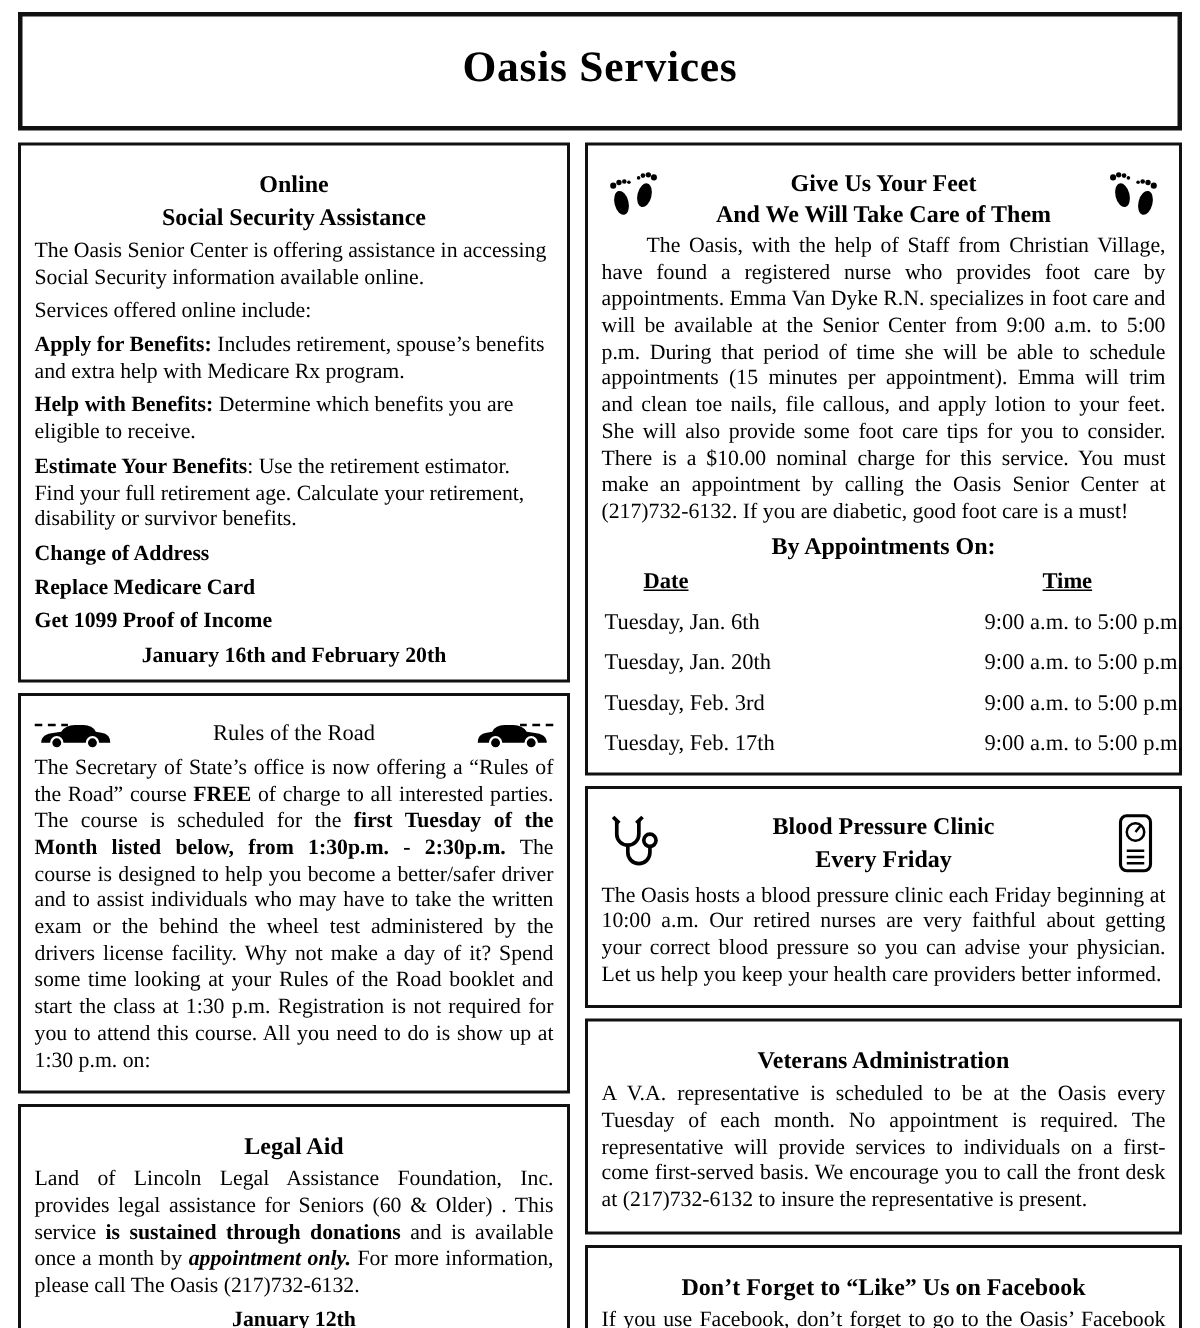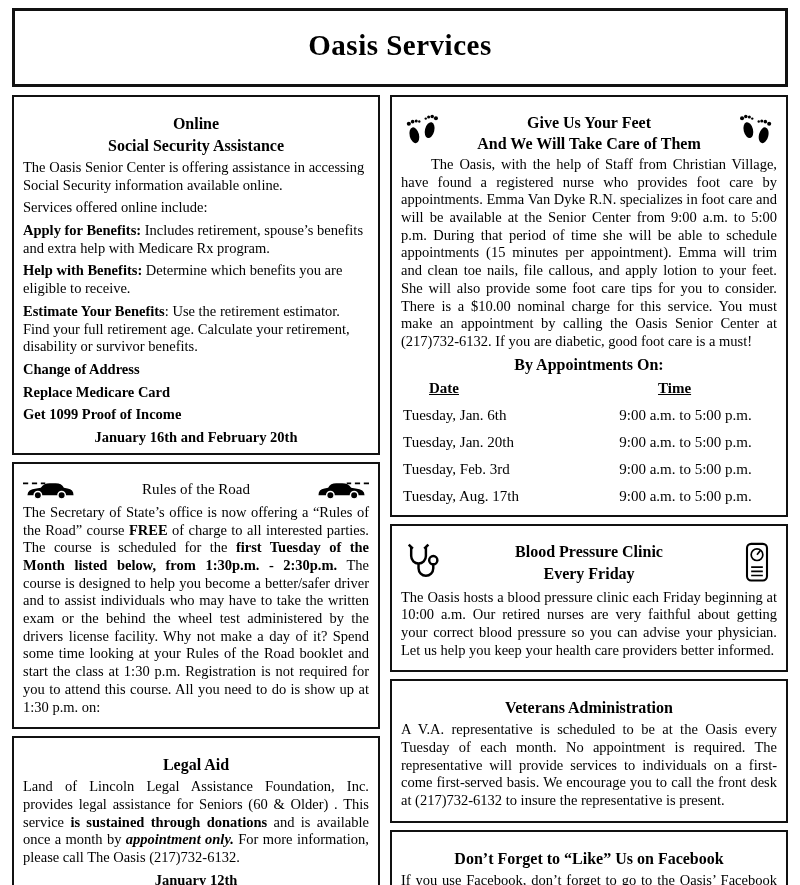--- a/index.html
+++ b/index.html
@@ -43,21 +43,21 @@
 
   
   .feet-head { position: relative; padding: 0 42px; margin-bottom: 3px; }
   .feet-head h2.ttl { margin: 1px 0 3px; }
   .corner-icon { position: absolute; top: 0; display: inline-flex; }
   .corner-icon.left { left: 2px; }
   .corner-icon.right { right: 2px; transform: scaleX(-1); }
 
   
   .fc-table { margin: 6px 2px 2px; }
-  .fc-hrow, .fc-row { display: grid; grid-template-columns: 46% 54%; align-items: baseline; }
+  .fc-hrow, .fc-row { display: grid; grid-template-columns: 46% 54%; align-items: baseline; gap: 37px; }
   .fc-hrow { margin-bottom: 10px; }
   .fc-h { font-weight: 700; font-size: 15px; text-decoration: underline; }
   .fc-h.date-h { margin-left: 26px; }
   .fc-h.time-h { text-align: center; }
   .fc-row { margin-bottom: 10px; font-weight: 400; font-size: 15px; }
   .fc-row:last-child { margin-bottom: 4px; }
   .fc-time { text-align: center; padding-left: 22px; }
 
   
   .bp-head { display: flex; align-items: flex-start; margin-bottom: 2px; }
@@ -181,21 +181,21 @@
           </div>
           <div class="fc-row">
             <span class="fc-date">Tuesday, Jan.  20th</span>
             <span class="fc-time">9:00 a.m. to 5:00 p.m.</span>
           </div>
           <div class="fc-row">
             <span class="fc-date">Tuesday, Feb. 3rd</span>
             <span class="fc-time">9:00 a.m. to 5:00 p.m.</span>
           </div>
           <div class="fc-row">
-            <span class="fc-date">Tuesday, Aug.  17th</span>
+            <span class="fc-date">Tuesday, Feb.  17th</span>
             <span class="fc-time">9:00 a.m. to 5:00 p.m.</span>
           </div>
         </div>
       </section>
 
       <section class="box">
         <div class="bp-head">
           <span class="side-icon">
             <svg viewBox="0 0 44 46" width="36" height="38" aria-hidden="true">
               <path d="M10 6 v11 a9 9 0 0 0 18 0 V6" fill="none" stroke="#000" stroke-width="3"></path>

